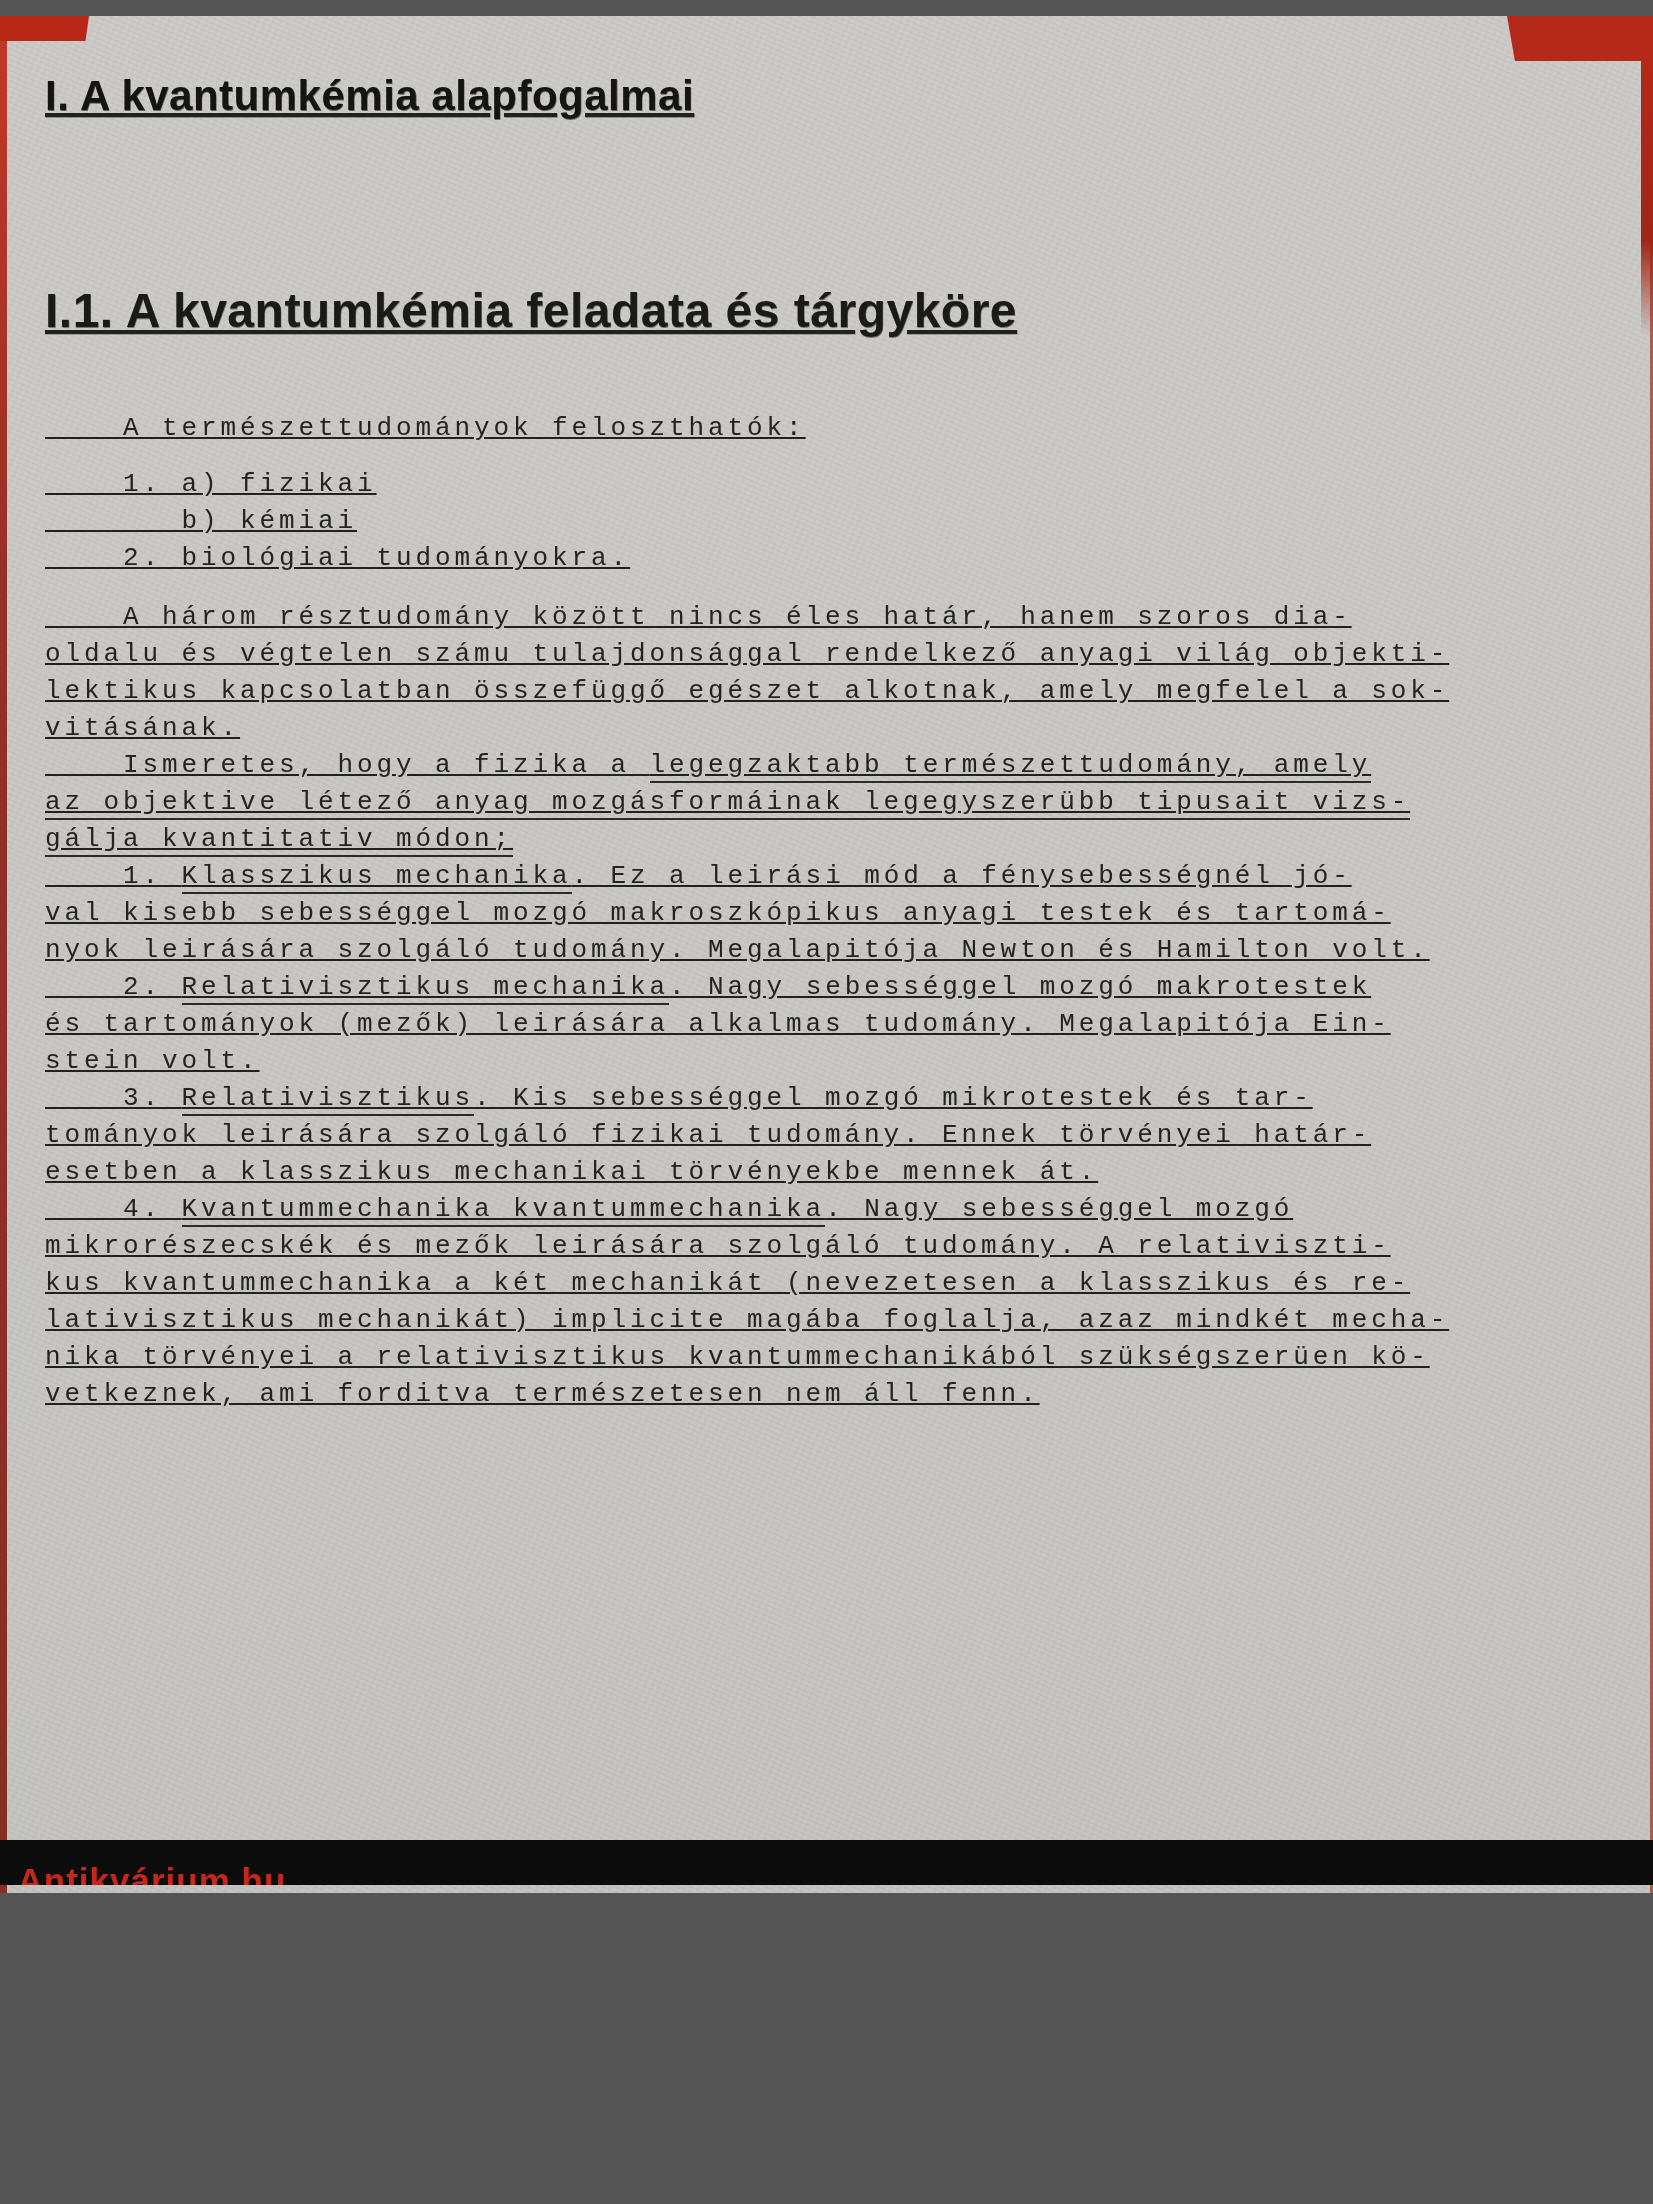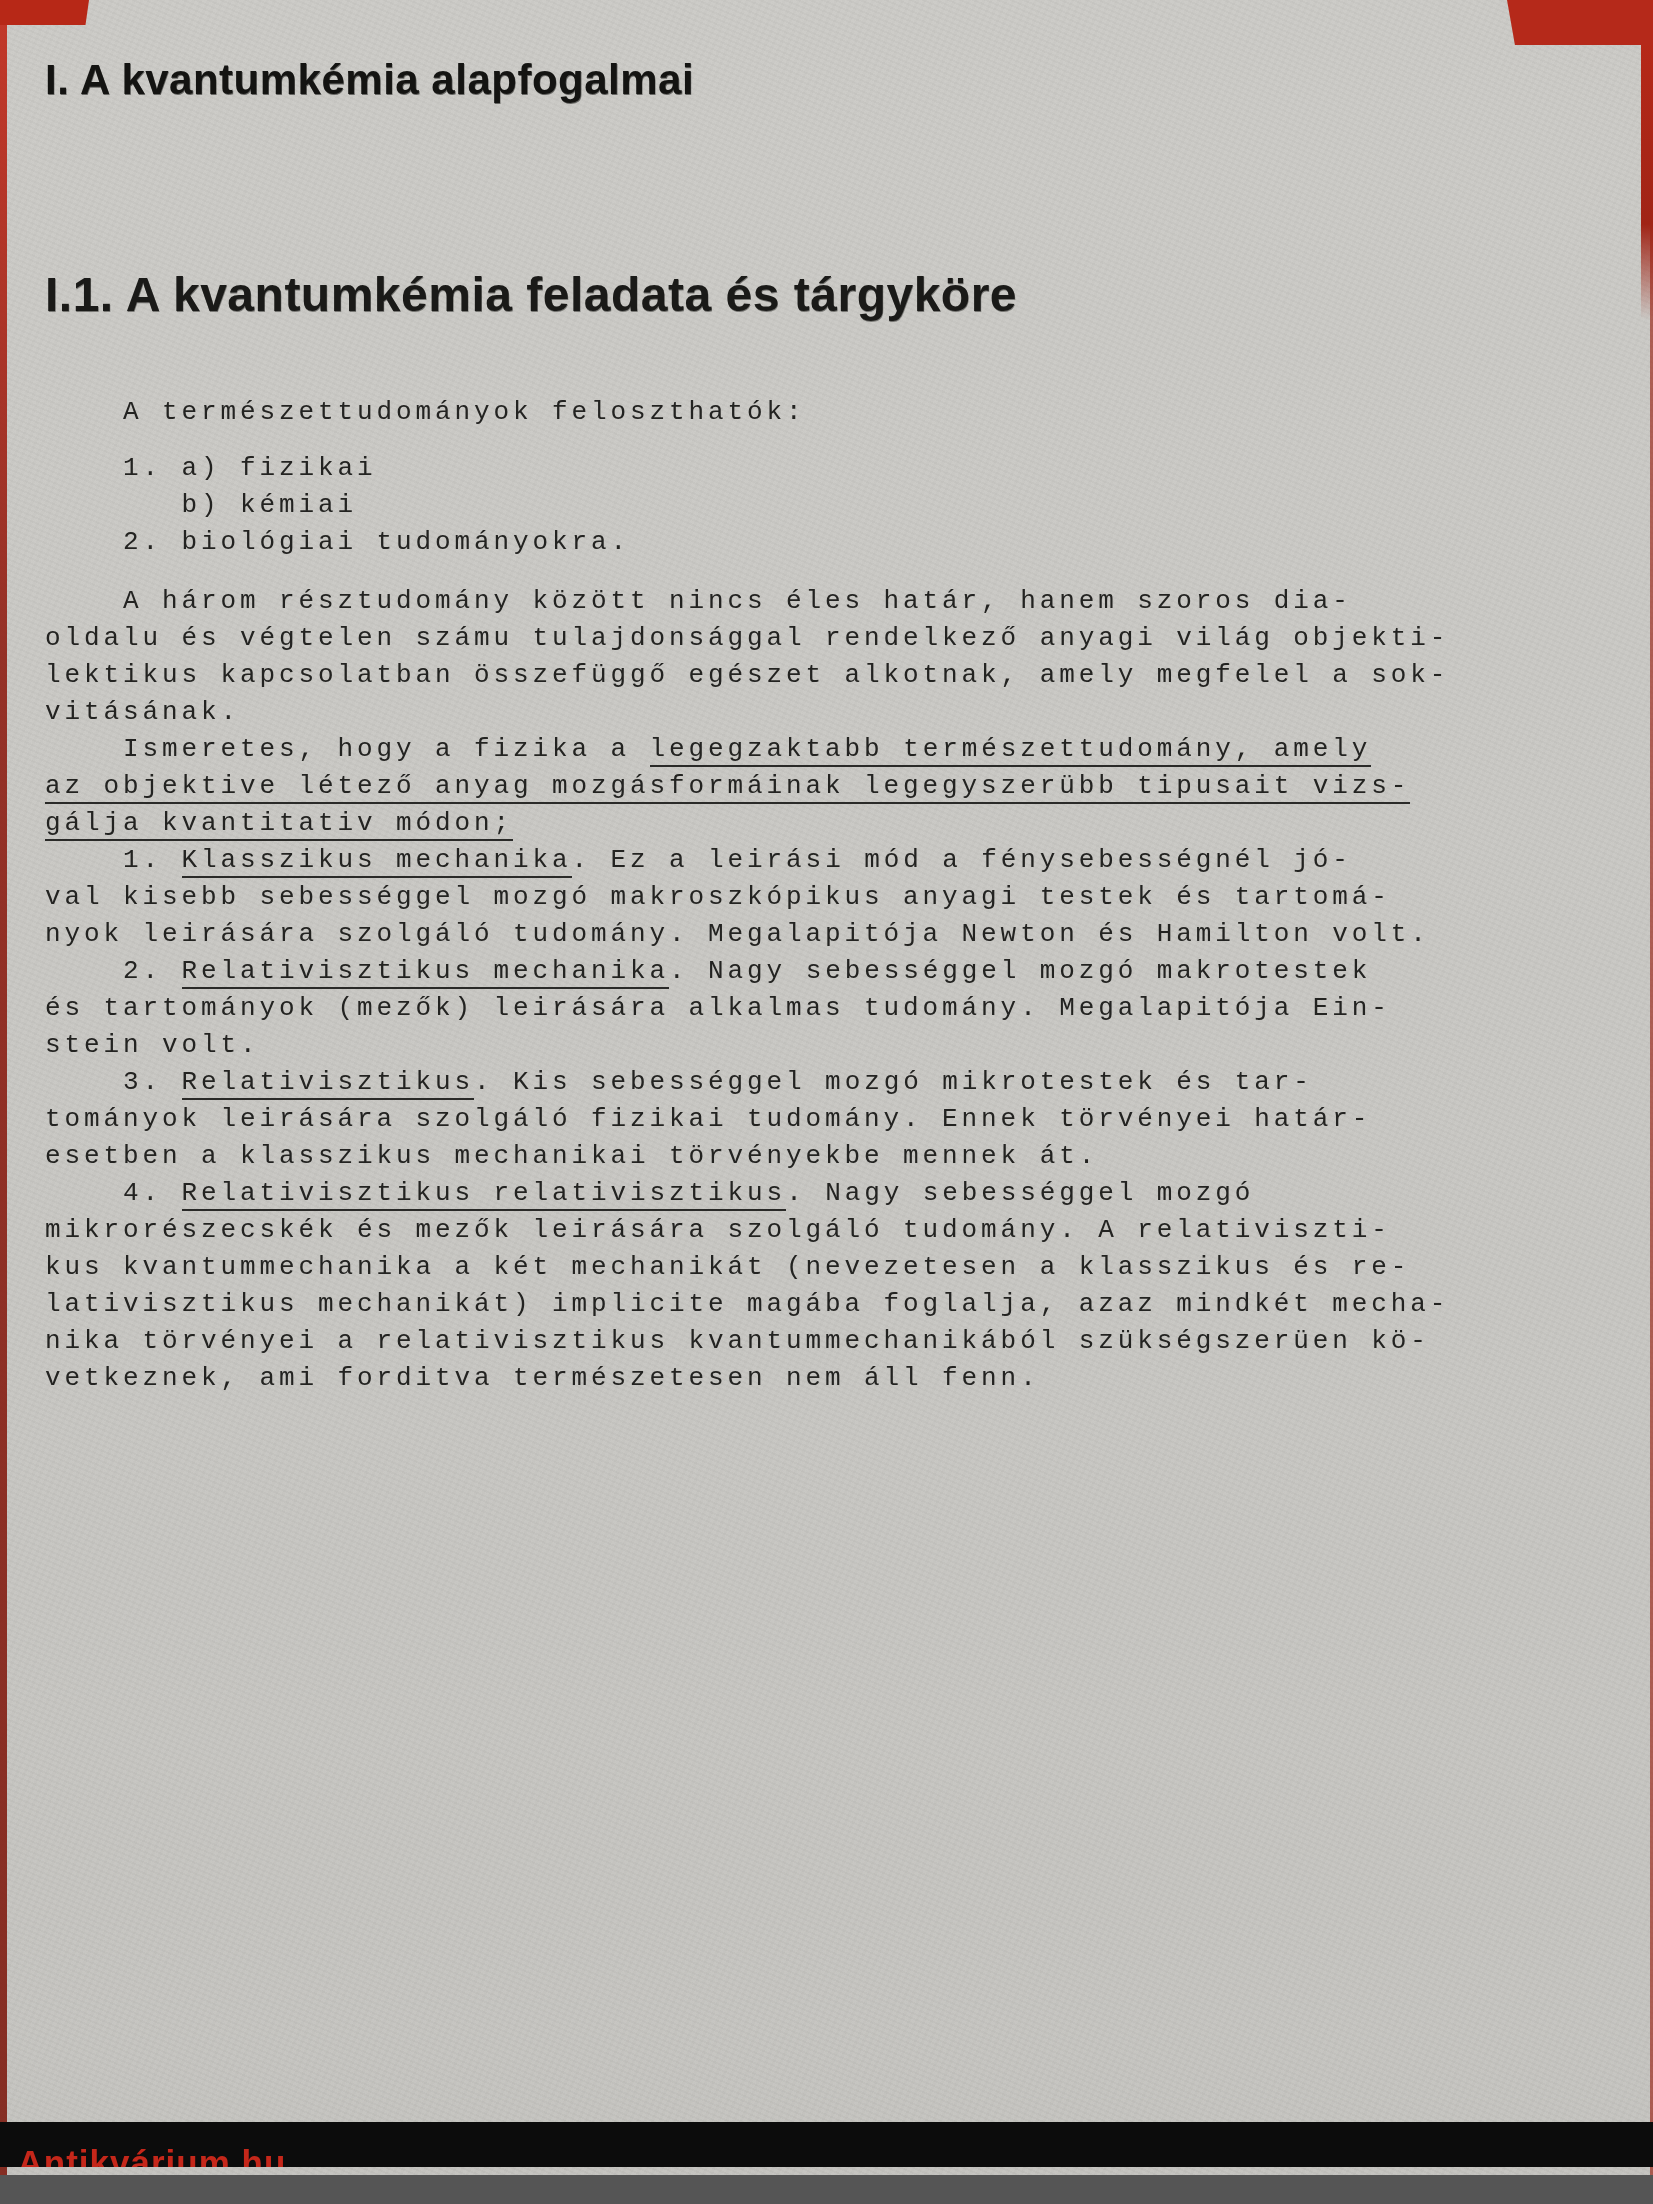--- a/index.html
+++ b/index.html
@@ -3,29 +3,30 @@
 <meta charset="utf-8">
 <style>
   html, body {
     margin: 0;
     padding: 0;
     background: #555;
   }
   .page {
     position: relative;
     width: 1654px;
-    height: 2175px;
-    margin: 0 auto;
+    height: 1877px;
+    margin: 16px auto;
     overflow: hidden;
     background:
       repeating-linear-gradient(23deg, rgba(0,0,0,0.018) 0 1.9px, rgba(255,255,255,0.015) 1.9px 4.9px),
       repeating-linear-gradient(113deg, rgba(0,0,0,0.012) 0 2.9px, rgba(255,255,255,0.012) 2.9px 6.8px),
       linear-gradient(180deg, #cbcac6 0%, #c8c7c3 45%, #c4c3bf 100%);
     font-family: "Liberation Mono", "DejaVu Sans Mono", monospace;
     color: #21211f;
+    text-decoration: underline;
   }
 
   
   .edge-left {
     position: absolute; left: 0; top: 0;
     width: 6.8px; height: 100%;
     background: linear-gradient(180deg, #c22818 0%, #8f2015 30%, #7e1d12 100%);
     opacity: 0.9;
   }
   .corner-tl {
@@ -153,21 +154,21 @@
         <div class="line">    2. <span class="ul">Relativisztikus mechanika</span>. Nagy sebességgel mozgó makrotestek</div>
         <div class="line">és tartományok (mezők) leirására alkalmas tudomány. Megalapitója Ein-</div>
         <div class="line">stein volt.</div>
       </div>
       <div class="block block-item-3-kvantummechanika">
         <div class="line">    3. <span class="ul">Relativisztikus</span>. Kis sebességgel mozgó mikrotestek és tar-</div>
         <div class="line">tományok leirására szolgáló fizikai tudomány. Ennek törvényei határ-</div>
         <div class="line">esetben a klasszikus mechanikai törvényekbe mennek át.</div>
       </div>
       <div class="block block-item-4-relativisztikus-kvantummechanika">
-        <div class="line">    4. <span class="ul">Relativisztikus relativisztikus</span>. Nagy sebességgel mozgó</div>
+        <div class="line">    4. <span class="ul">Kvantummechanika kvantummechanika</span>. Nagy sebességgel mozgó</div>
         <div class="line">mikrorészecskék és mezők leirására szolgáló tudomány. A relativiszti-</div>
         <div class="line">kus kvantummechanika a két mechanikát (nevezetesen a klasszikus és re-</div>
         <div class="line">lativisztikus mechanikát) implicite magába foglalja, azaz mindkét mecha-</div>
         <div class="line">nika törvényei a relativisztikus kvantummechanikából szükségszerüen kö-</div>
         <div class="line">vetkeznek, ami forditva természetesen nem áll fenn.</div>
       </div>
     </div>
 
   <div class="footer-bar">
     <span class="watermark">Antikvárium.hu</span>

